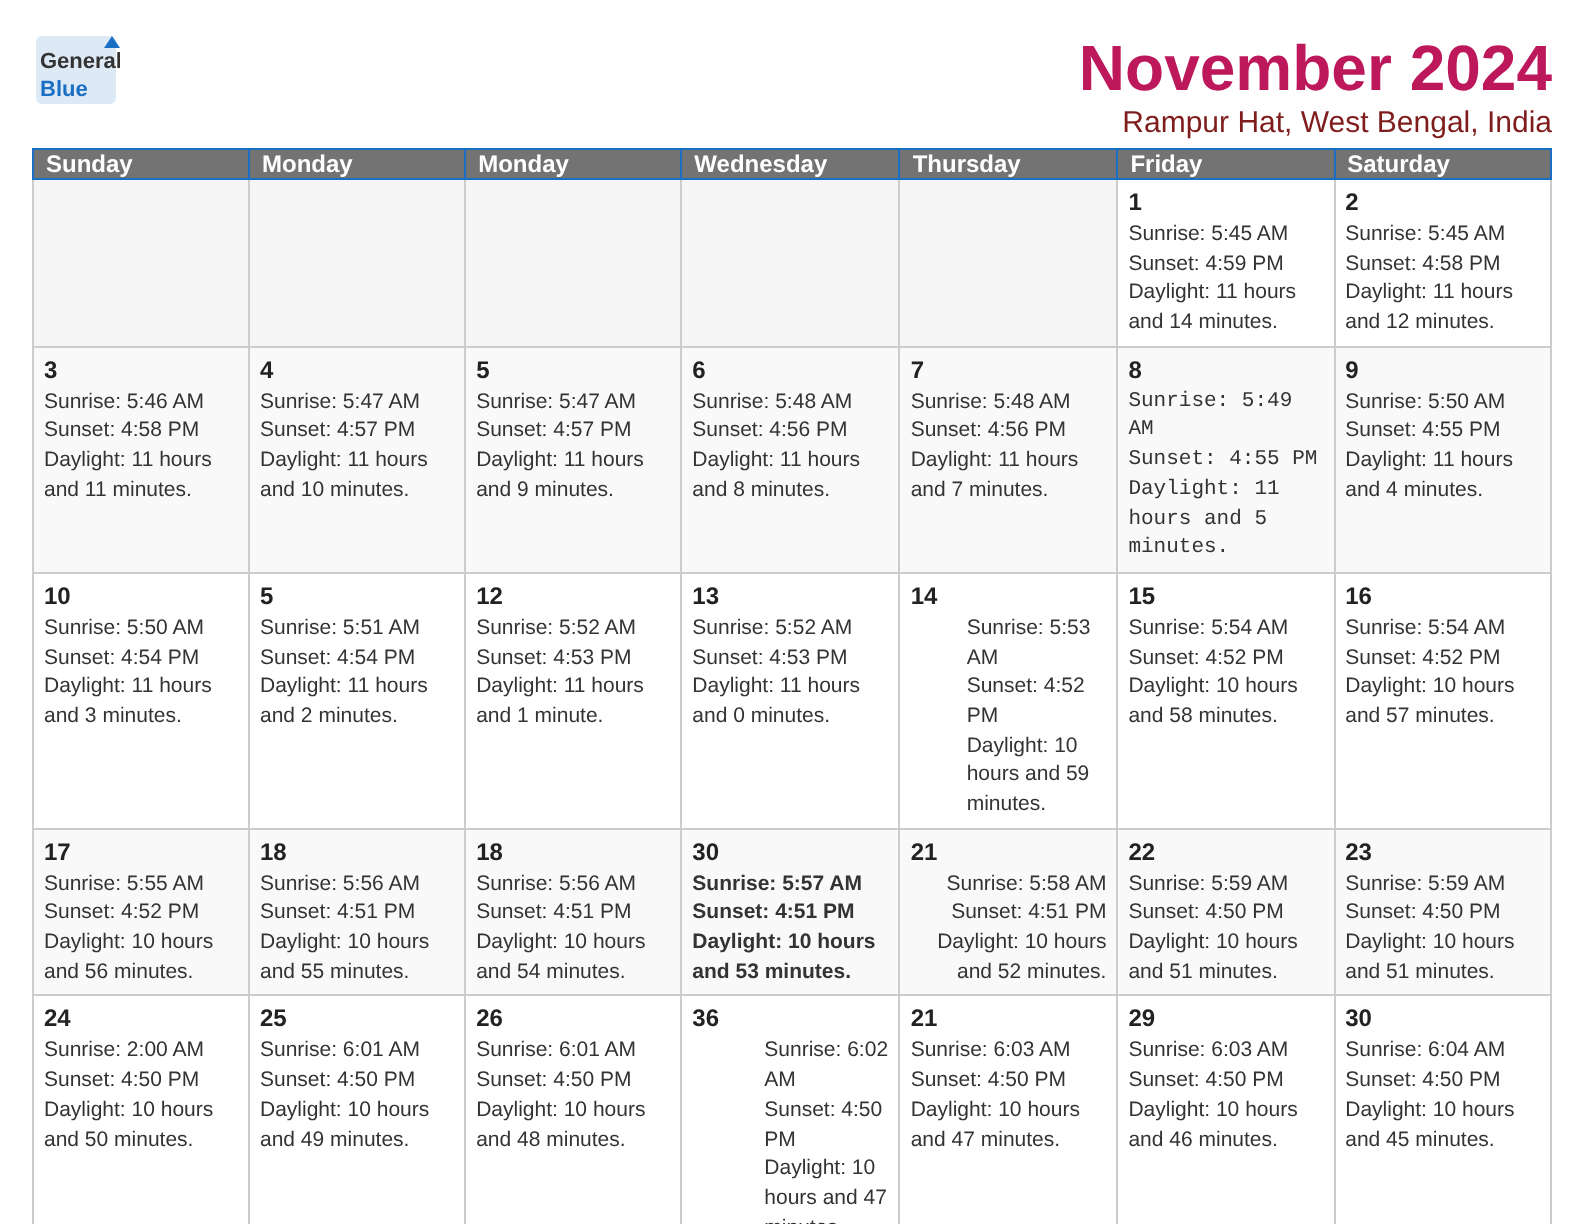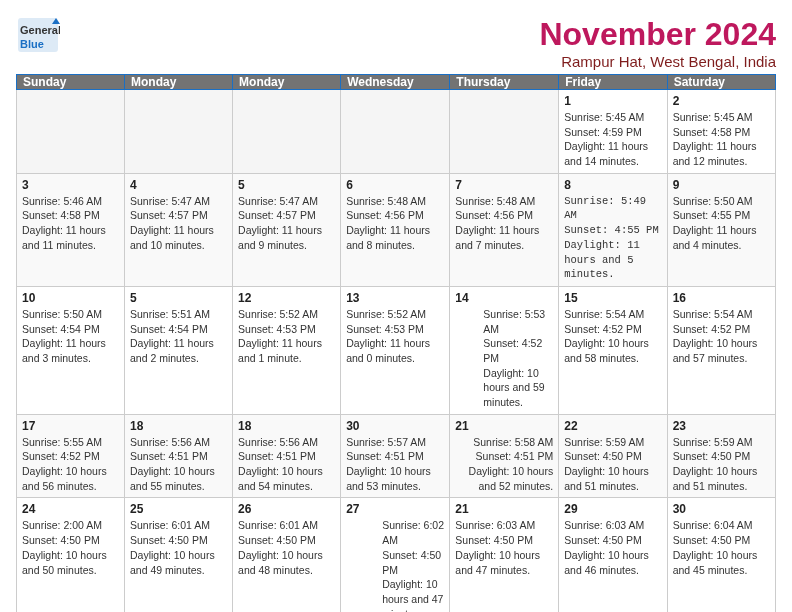--- a/index.html
+++ b/index.html
@@ -229,21 +229,21 @@
 Daylight: 10 hours and 55 minutes.</div>
         </td>
         <td>
           <div class="day-num">18</div>
           <div class="day-info" style="white-space: pre-line;">Sunrise: 5:56 AM
 Sunset: 4:51 PM
 Daylight: 10 hours and 54 minutes.</div>
         </td>
         <td>
           <div class="day-num">30</div>
-          <div class="day-info" style="white-space: pre-line;">Sunrise: 5:57 AM
+          <div class="day-info" style="white-space: pre-line; font-weight: bold;">Sunrise: 5:57 AM
 Sunset: 4:51 PM
 Daylight: 10 hours and 53 minutes.</div>
         </td>
         <td>
           <div class="day-num">21</div>
           <div class="day-info" style="white-space: pre-line; text-align: right;">Sunrise: 5:58 AM
 Sunset: 4:51 PM
 Daylight: 10 hours and 52 minutes.</div>
         </td>
         <td>
@@ -272,21 +272,21 @@
 Sunset: 4:50 PM
 Daylight: 10 hours and 49 minutes.</div>
         </td>
         <td>
           <div class="day-num">26</div>
           <div class="day-info" style="white-space: pre-line;">Sunrise: 6:01 AM
 Sunset: 4:50 PM
 Daylight: 10 hours and 48 minutes.</div>
         </td>
         <td>
-          <div class="day-num">27</div>
+          <div class="day-num">36</div>
           <div class="day-info" style="white-space: pre-line; margin-left: 36px;">Sunrise: 6:02 AM
 Sunset: 4:50 PM
 Daylight: 10 hours and 47 minutes.</div>
         </td>
         <td>
           <div class="day-num">21</div>
           <div class="day-info" style="white-space: pre-line;">Sunrise: 6:03 AM
 Sunset: 4:50 PM
 Daylight: 10 hours and 47 minutes.</div>
         </td>

